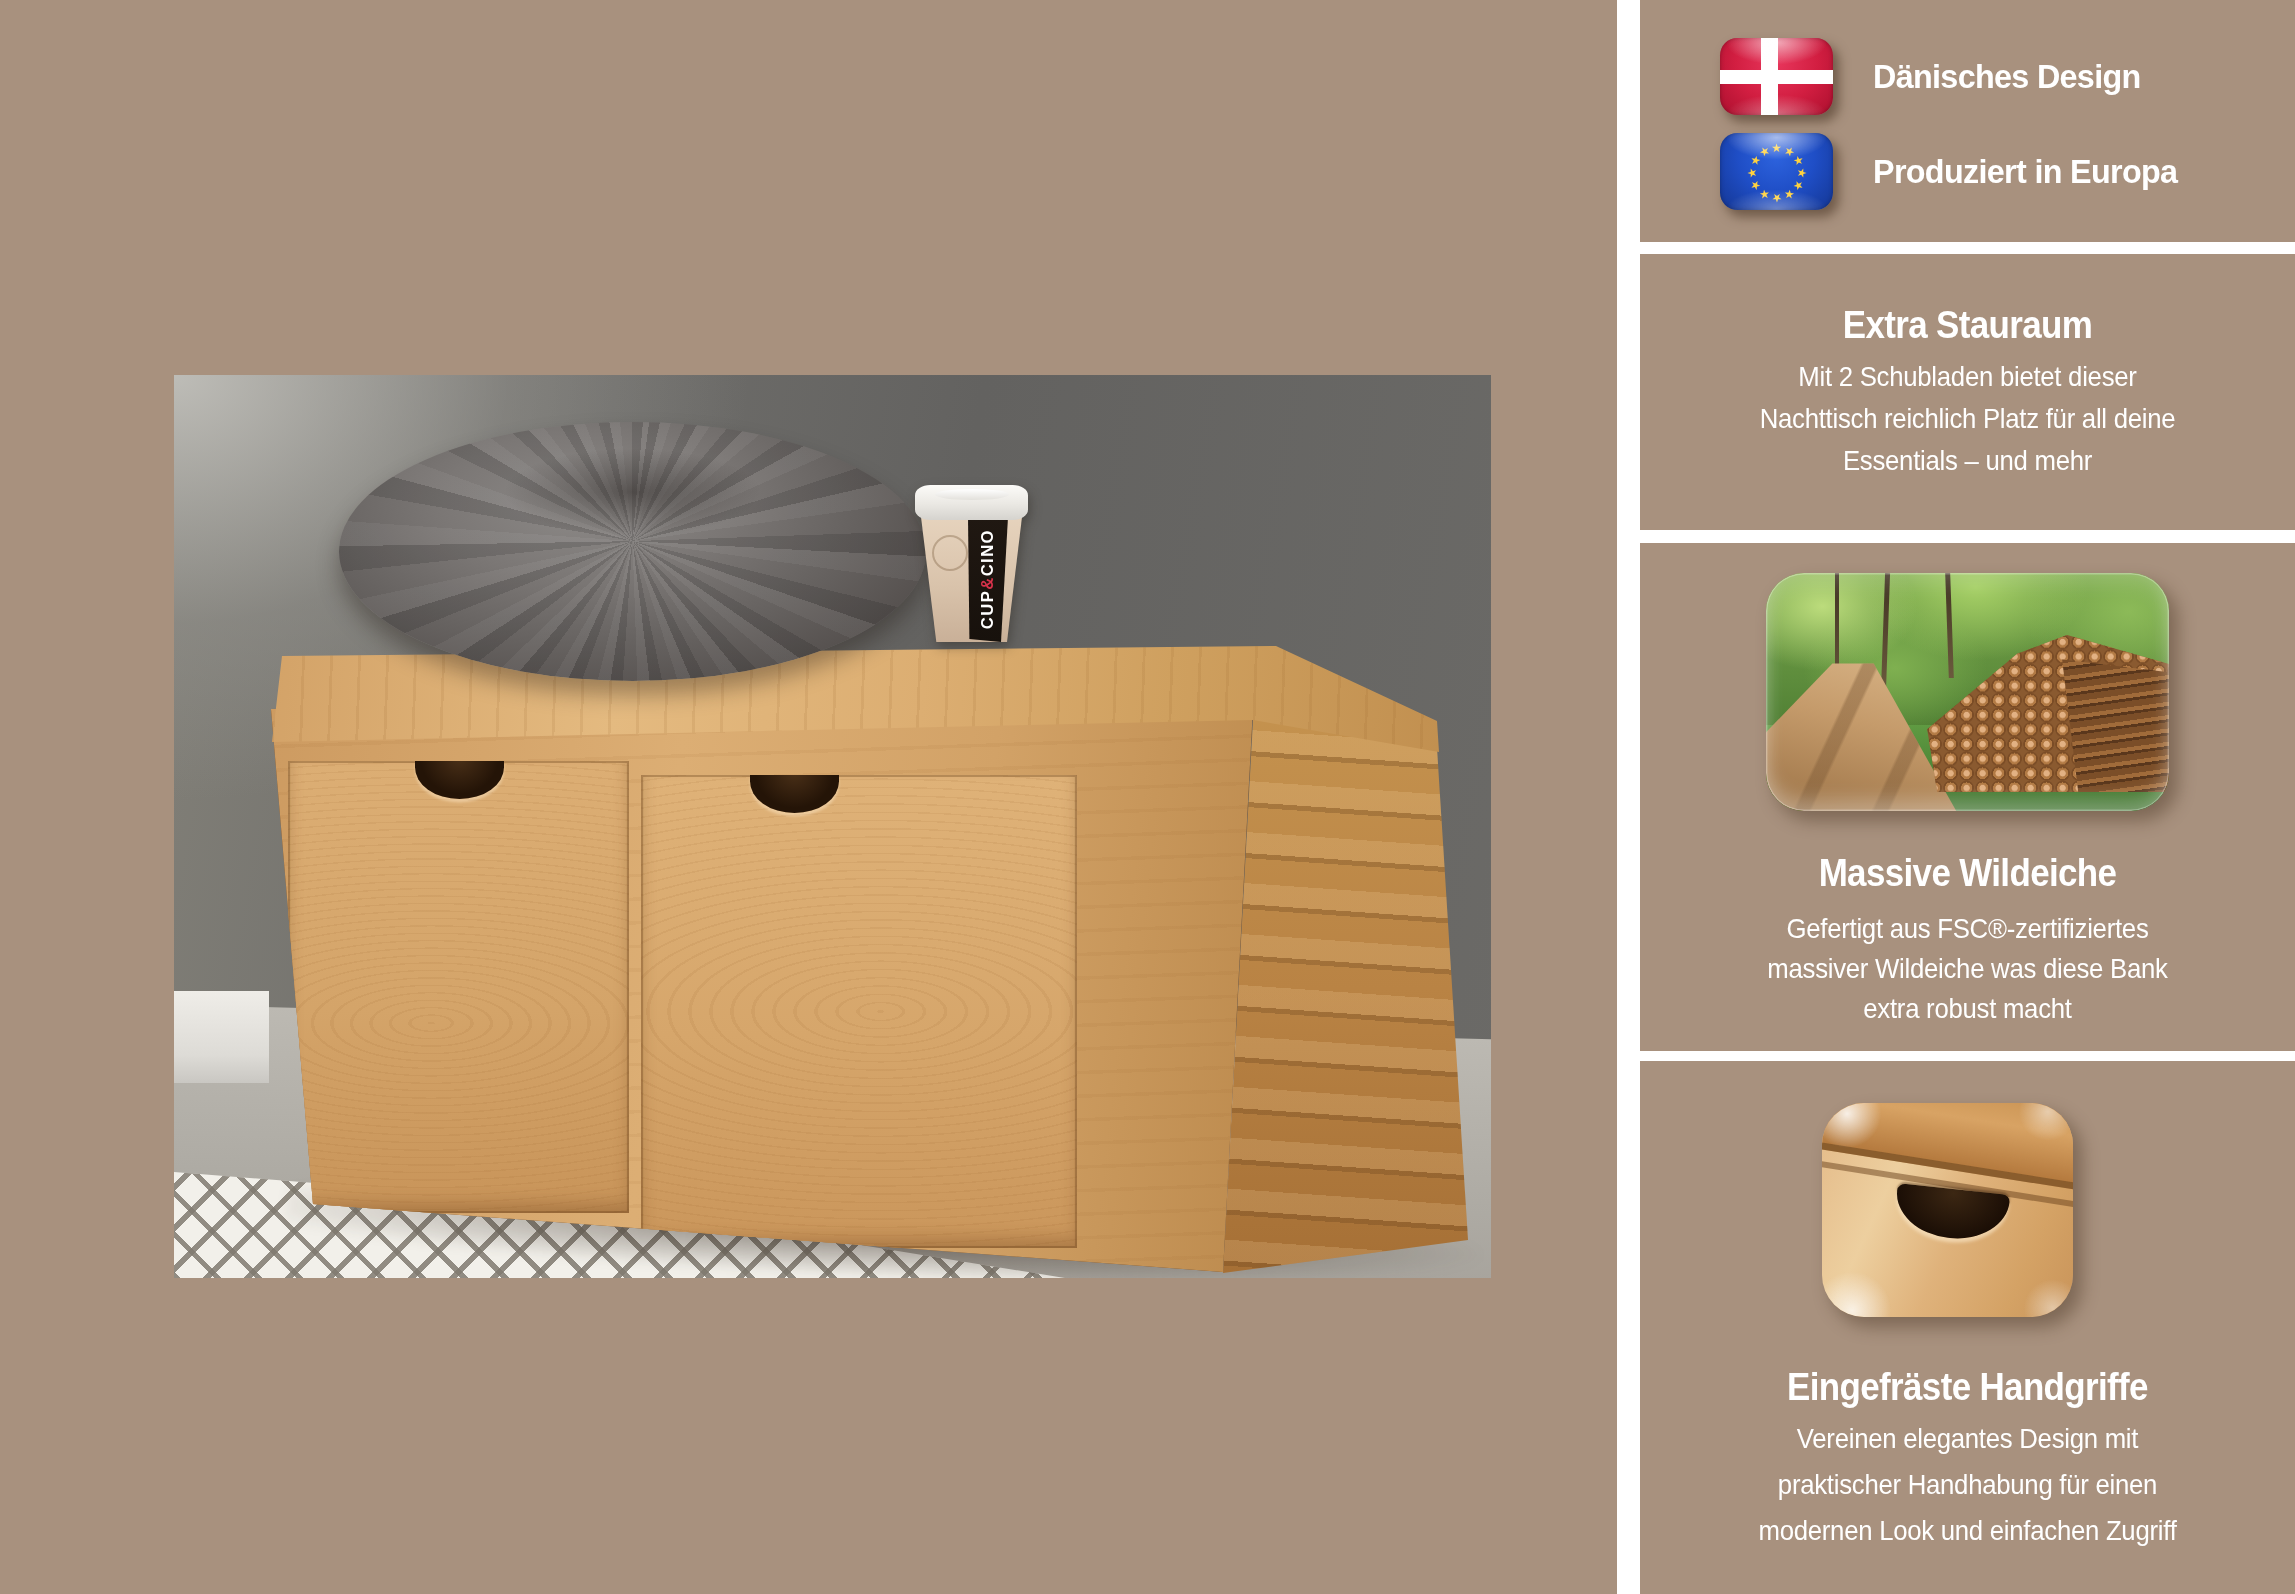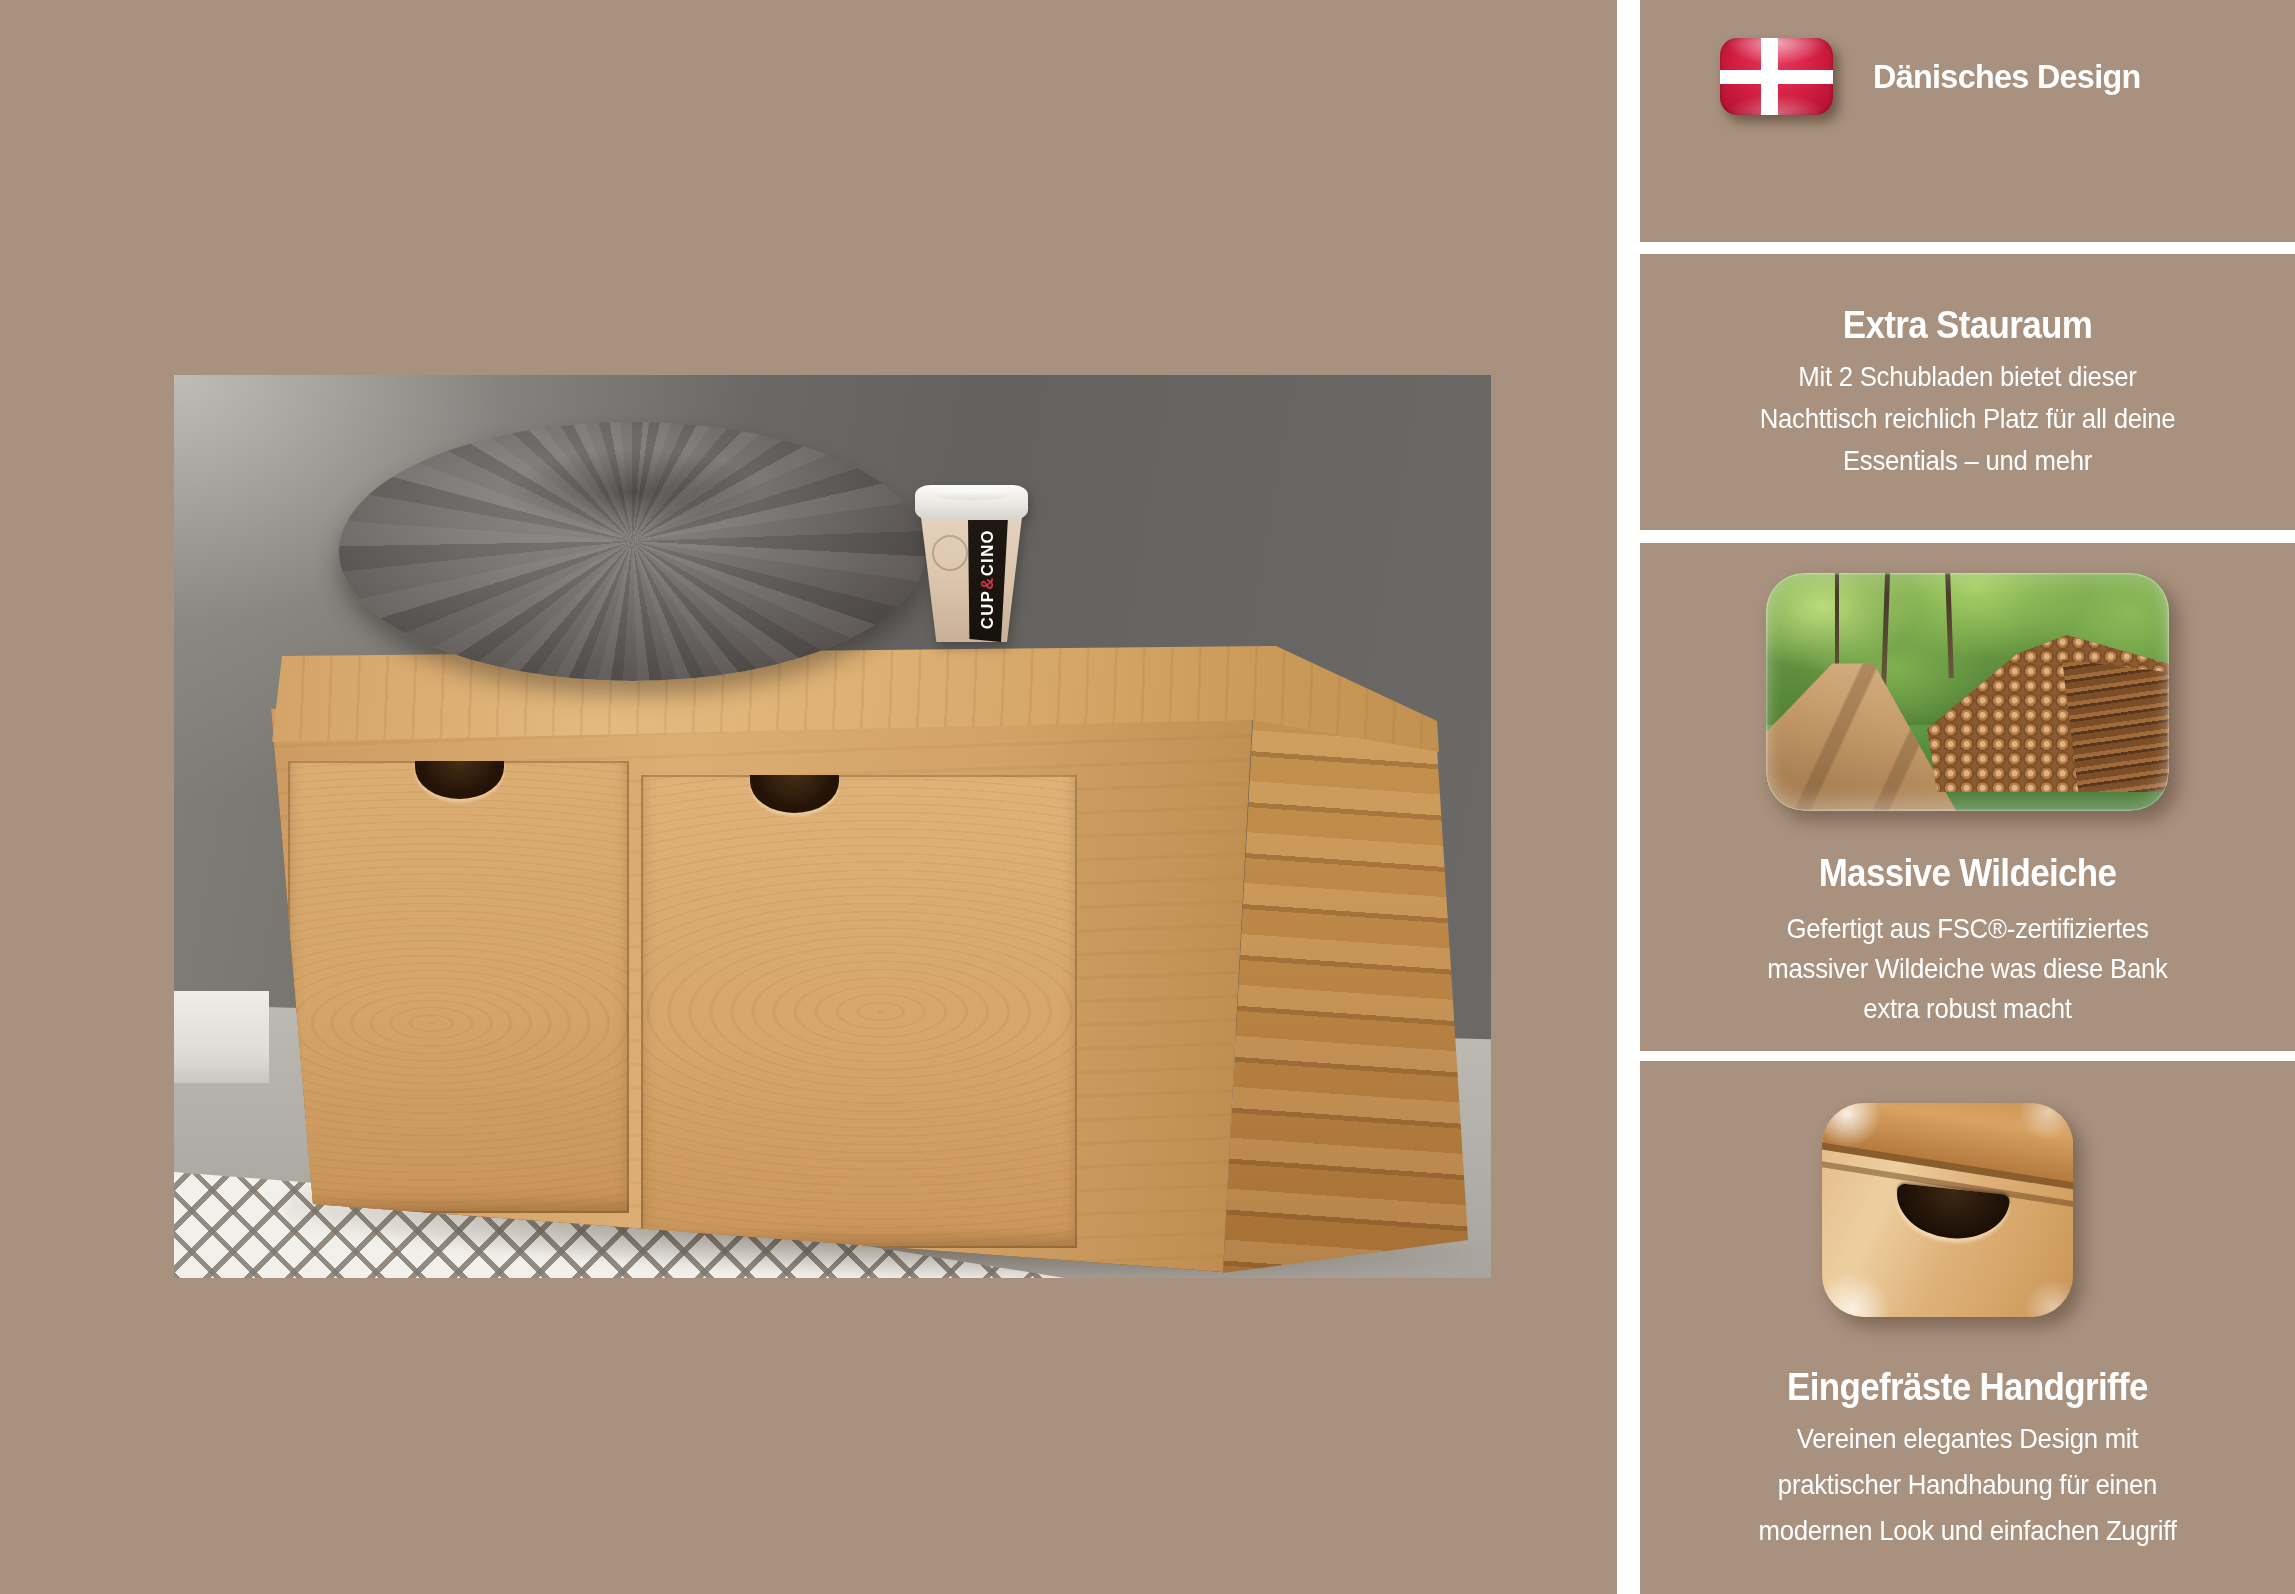--- a/index.html
+++ b/index.html
@@ -211,20 +211,37 @@
 
   <div class="col">
 
     <div class="badge-row badge-row-1">
       <div class="flag flag-dk">
         <div class="dk-cross-v"></div>
         <div class="dk-cross-h"></div>
       </div>
       <div class="badge-label">Dänisches Design</div>
     </div>
+    <div class="badge-row badge-row-2">
+      <div class="flag flag-eu">
+        <span class="star" style="transform:rotate(0deg) translateY(-25px)"></span>
+        <span class="star" style="transform:rotate(30deg) translateY(-25px)"></span>
+        <span class="star" style="transform:rotate(60deg) translateY(-25px)"></span>
+        <span class="star" style="transform:rotate(90deg) translateY(-25px)"></span>
+        <span class="star" style="transform:rotate(120deg) translateY(-25px)"></span>
+        <span class="star" style="transform:rotate(150deg) translateY(-25px)"></span>
+        <span class="star" style="transform:rotate(180deg) translateY(-25px)"></span>
+        <span class="star" style="transform:rotate(210deg) translateY(-25px)"></span>
+        <span class="star" style="transform:rotate(240deg) translateY(-25px)"></span>
+        <span class="star" style="transform:rotate(270deg) translateY(-25px)"></span>
+        <span class="star" style="transform:rotate(300deg) translateY(-25px)"></span>
+        <span class="star" style="transform:rotate(330deg) translateY(-25px)"></span>
+      </div>
+      <div class="badge-label">Produziert in Europa</div>
+    </div>
 
     <div class="sec-heading h-2">Extra Stauraum</div>
     <div class="sec-body b-2">
       <div>Mit 2 Schubladen bietet dieser</div>
       <div>Nachttisch reichlich Platz für all deine</div>
       <div>Essentials – und mehr</div>
     </div>
 
     <div class="forest">
       <div class="forest-canopy"></div>

